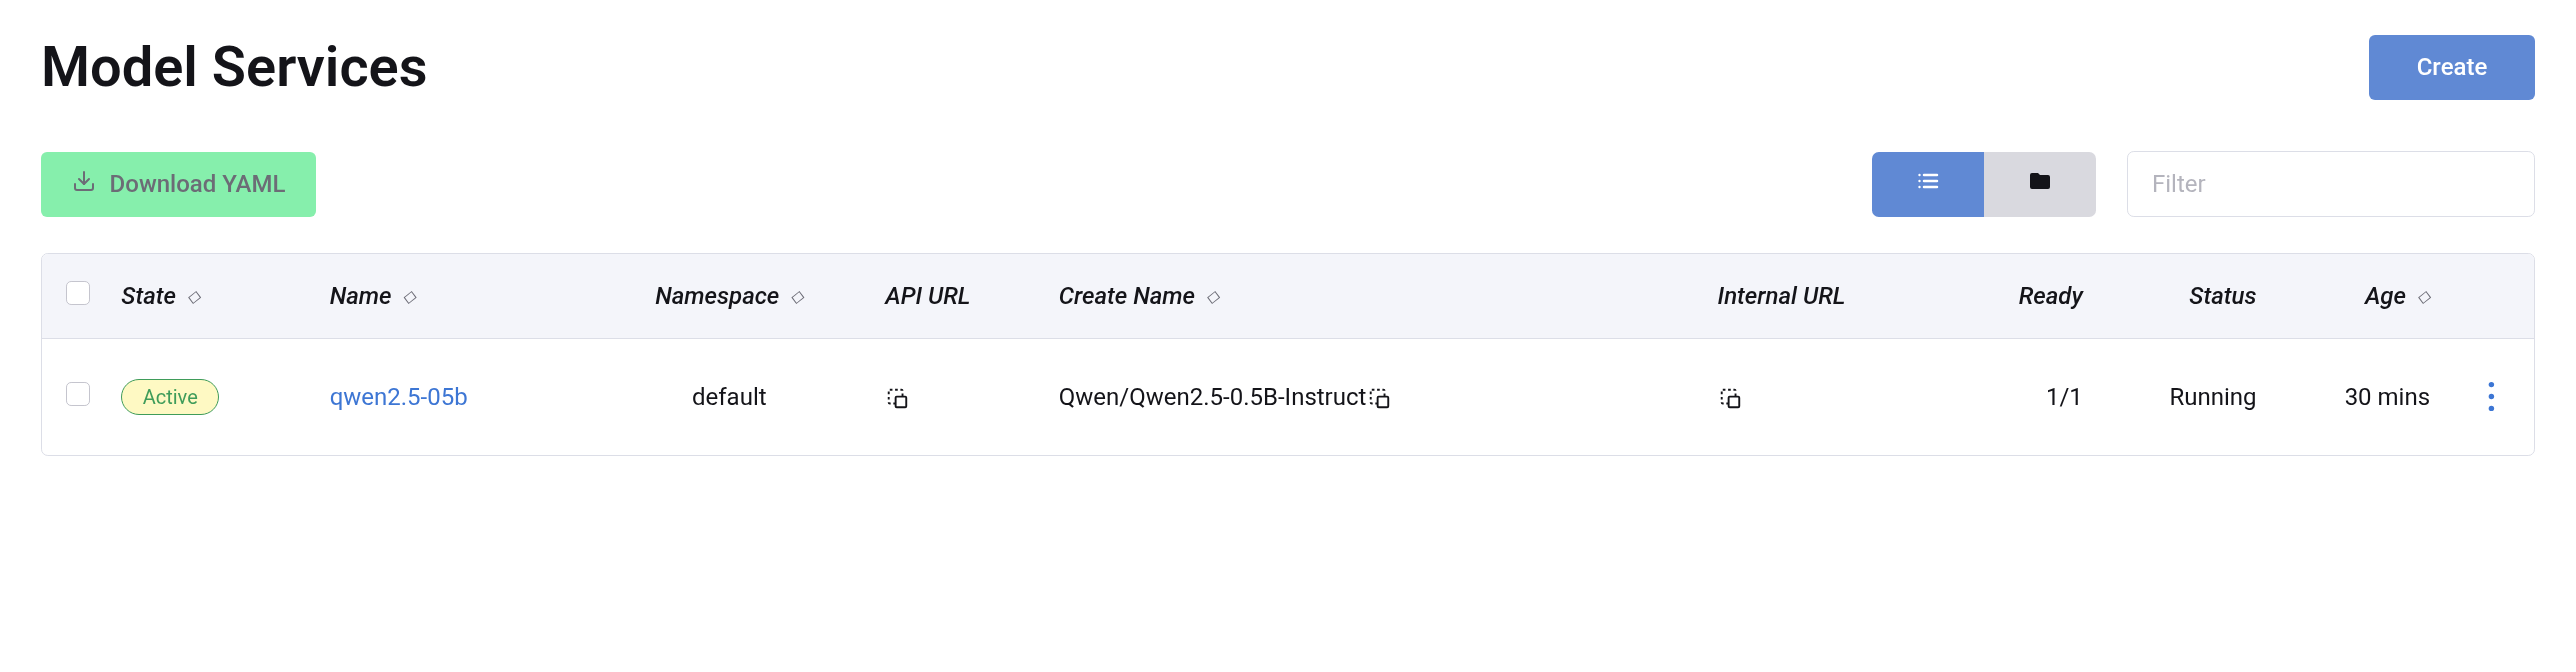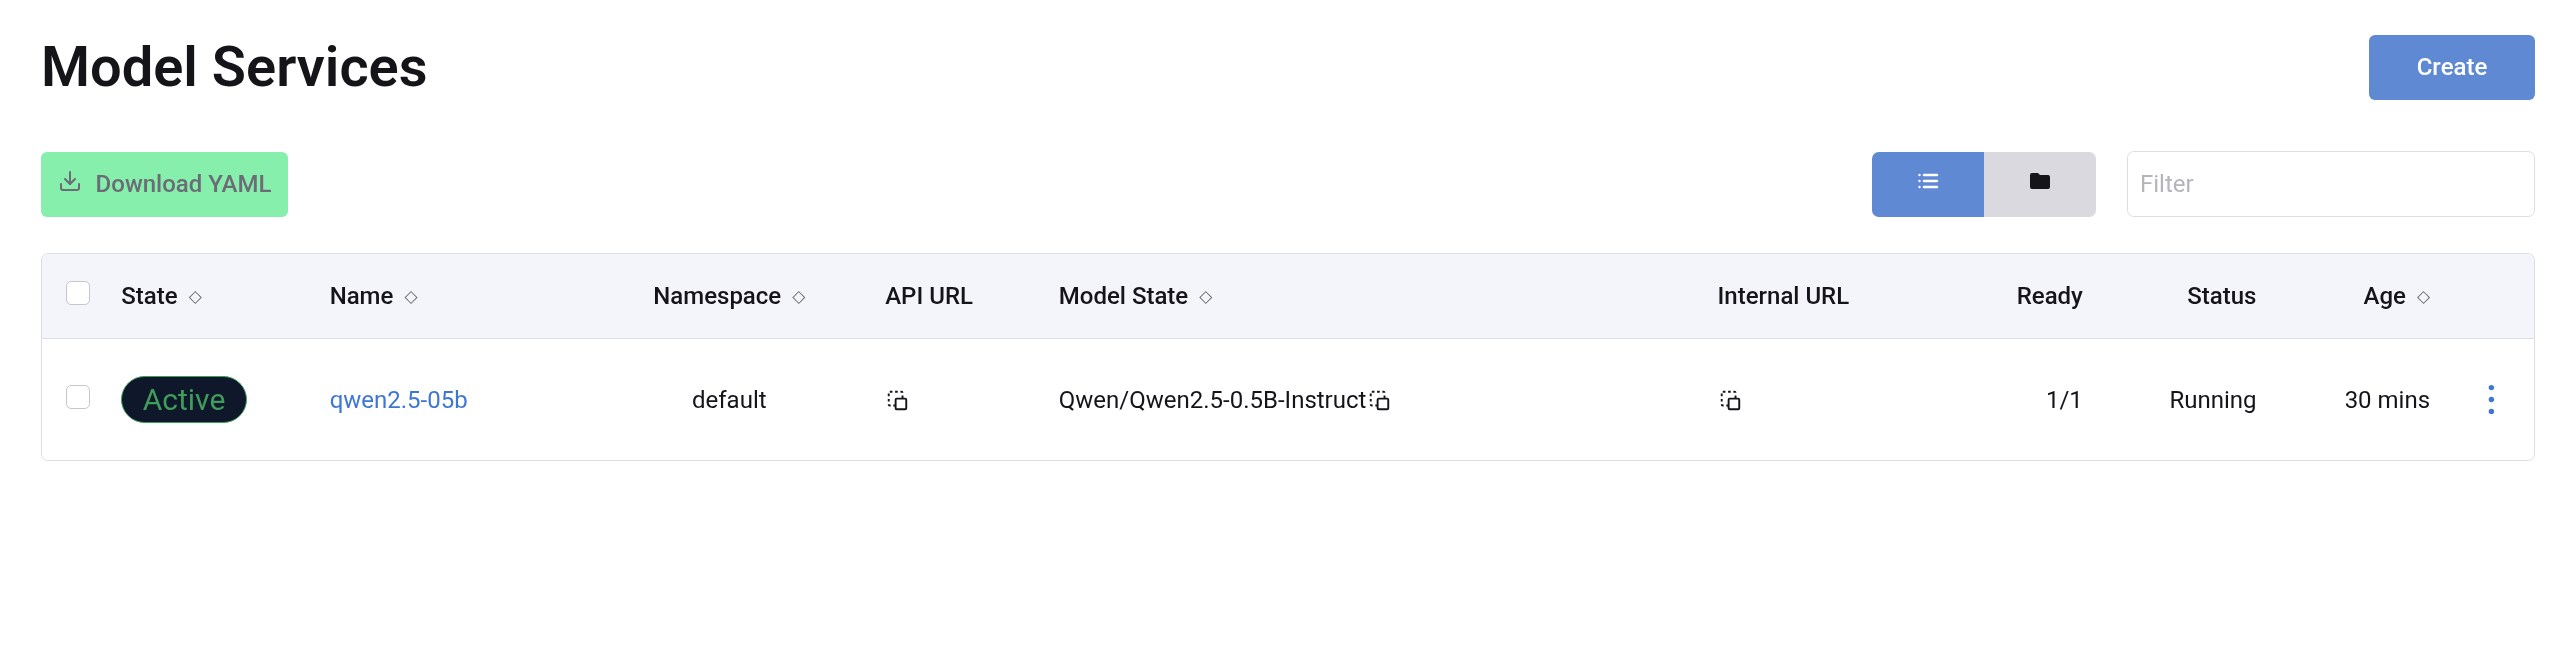--- a/index.html
+++ b/index.html
@@ -28,21 +28,21 @@
   .btn {
     display: inline-flex;
     align-items: center;
     justify-content: center;
     gap: 13.6px;
     border: none;
     border-radius: 6px;
     cursor: pointer;
     font-size: 24px;
     height: 65px;
-    padding: 0 17px;
+    padding: 0 31px;
     font-family: inherit;
   }
   .btn-primary {
     background: #6089d4;
     color: #ffffff;
     font-weight: 500;
     min-width: 166px;
   }
   .btn-muted {
     background: #86efac;
@@ -83,38 +83,39 @@
   }
   .view-btn.active {
     background: #6089d4;
     color: #ffffff;
   }
   .filter-input {
     height: 66px;
     width: 408px;
     border: 1.7px solid #dcdee7;
     border-radius: 6.8px;
-    padding: 0 12px;
+    padding: 0 24px;
     font-size: 24px;
     color: #141419;
     font-family: inherit;
   }
   .filter-input::placeholder { color: #b4b4bd; }
 
   .table-wrap {
     border: 1.7px solid #dcdee7;
     border-radius: 6.8px;
     overflow: hidden;
   }
   table {
     width: 100%;
     border-collapse: collapse;
   }
   thead tr {
     background: #f4f5fa;
+    font-style: italic;
   }
   th {
     text-align: left;
     font-weight: 500;
     font-size: 24px;
     color: #141419;
     padding: 27px 17px;
     border-bottom: 1.7px solid #dcdee7;
     white-space: nowrap;
   }
@@ -158,22 +159,22 @@
   }
 
   .badge-active {
     display: inline-flex;
     align-items: center;
     justify-content: center;
     border: 1.7px solid #3f9c5a;
     color: #3f9c5a;
     border-radius: 848px;
     padding: 5.1px 20.4px;
-    font-size: 30px;
-    background: #0f172a;
+    font-size: 20px;
+    background: #fef9c3;
   }
 
   .link { color: #3d76d4; cursor: pointer; }
 
   .copy-icon-svg { width: 25.5px; height: 25.5px; display: inline-block; vertical-align: middle; }
   .model-name-cell { display: flex; align-items: center; gap: 1px; }
 
   .kebab {
     color: #3d76d4;
     cursor: pointer;
@@ -252,21 +253,21 @@
             <span class="sort-caret">◇</span>
           </th>
           <th class="col-namespace">
             <span>Namespace</span>
             <span class="sort-caret">◇</span>
           </th>
           <th class="col-apiurl">
             <span>API URL</span>
           </th>
           <th class="col-model">
-            <span>Model State</span>
+            <span>Create Name</span>
             <span class="sort-caret">◇</span>
           </th>
           <th class="col-internal">
             <span>Internal URL</span>
           </th>
           <th class="col-ready">
             <span>Ready</span>
           </th>
           <th class="col-status">
             <span>Status</span>

